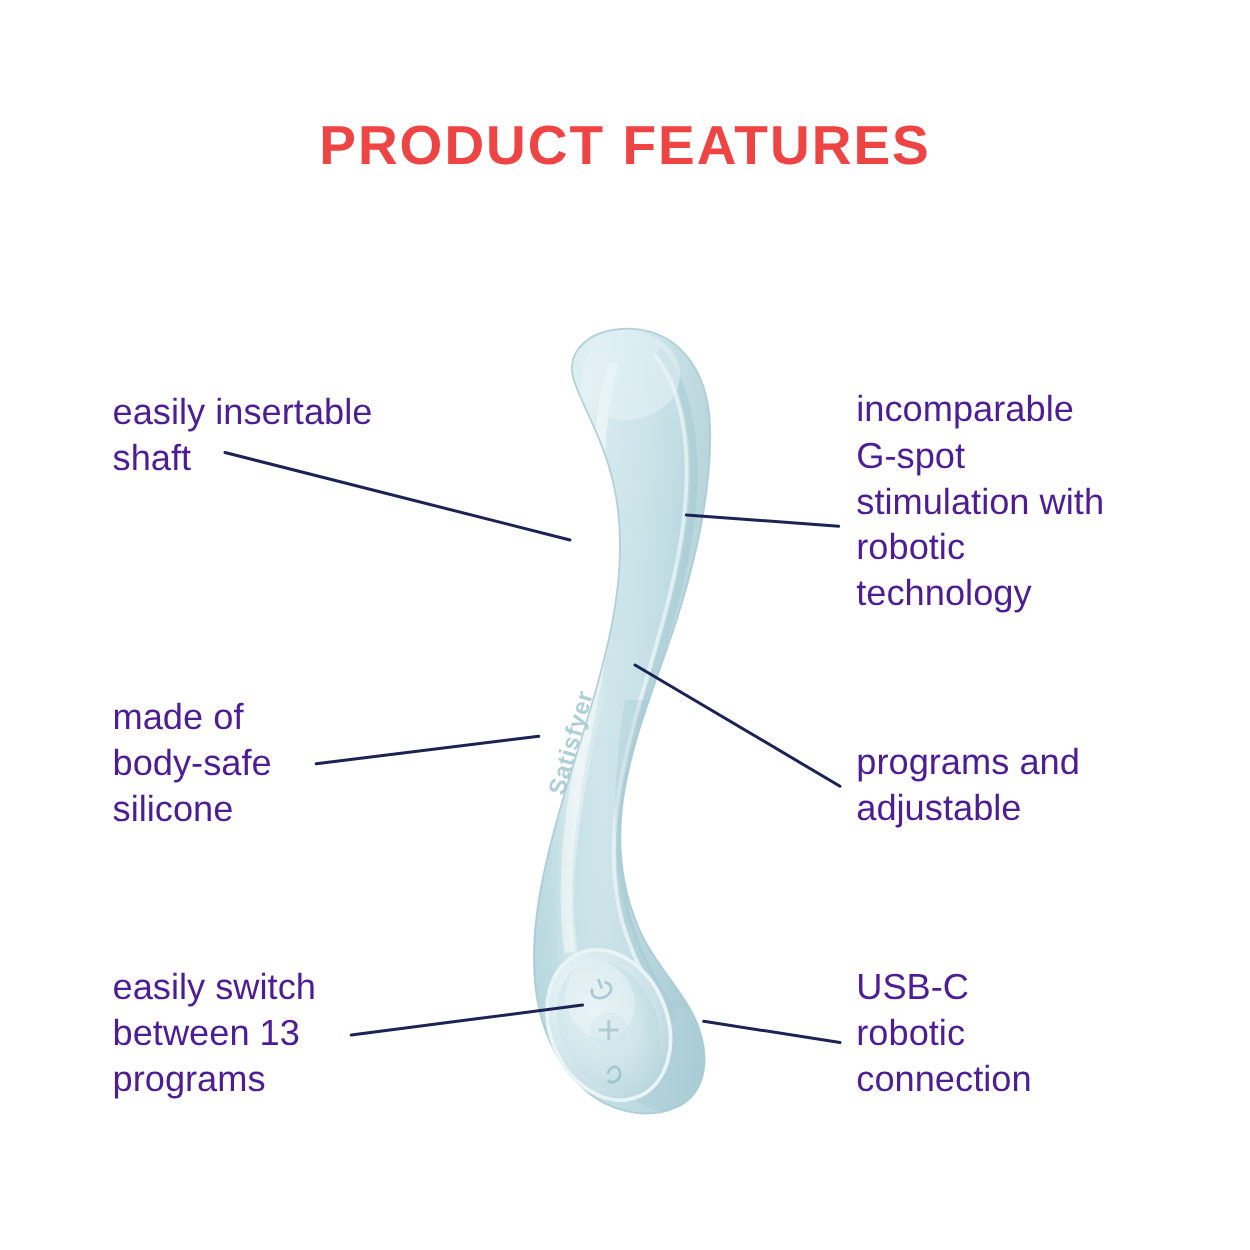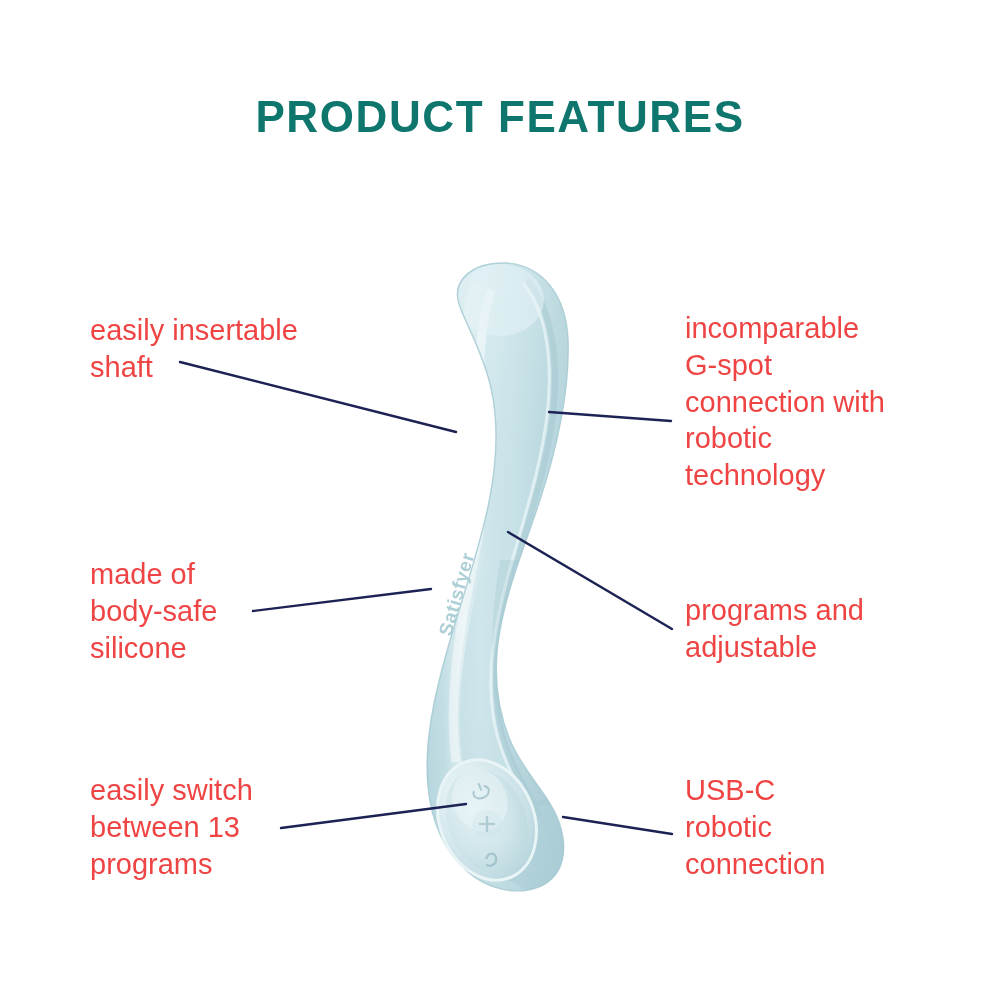--- a/index.html
+++ b/index.html
@@ -22,28 +22,28 @@
   
   .page-title {
     position: absolute;
     left: 0;
     top: 92px;
     width: 1000px;
     text-align: center;
     font-size: 44px;
     font-weight: 700;
     letter-spacing: 1.6px;
-    color: #0f766e;
+    color: #ef4444;
     font-family: "Liberation Sans", sans-serif;
   }
 
   
   .callout {
     position: absolute;
-    color: #ef4444;
+    color: #4c1d95;
     font-size: 29px;
     line-height: 1.27;
     font-family: "Liberation Sans", sans-serif;
     font-weight: 400;
     white-space: pre-line;
   }
   .callout.left  { text-align: left; }
   .callout.right { text-align: left; }
 
   .c-shaft     { left: 90px;  top: 312px; width: 290px; }
@@ -254,21 +254,21 @@
   <div class="callout left c-silicone">made of
 body-safe
 silicone</div>
 
   <div class="callout left c-programs">easily switch
 between 13
 programs</div>
 
   <div class="callout right c-gspot">incomparable
 G-spot
-connection with
+stimulation with
 robotic
 technology</div>
 
   <div class="callout right c-bendable">programs and
 adjustable</div>
 
   <div class="callout right c-usbc">USB-C
 robotic
 connection</div>
 

